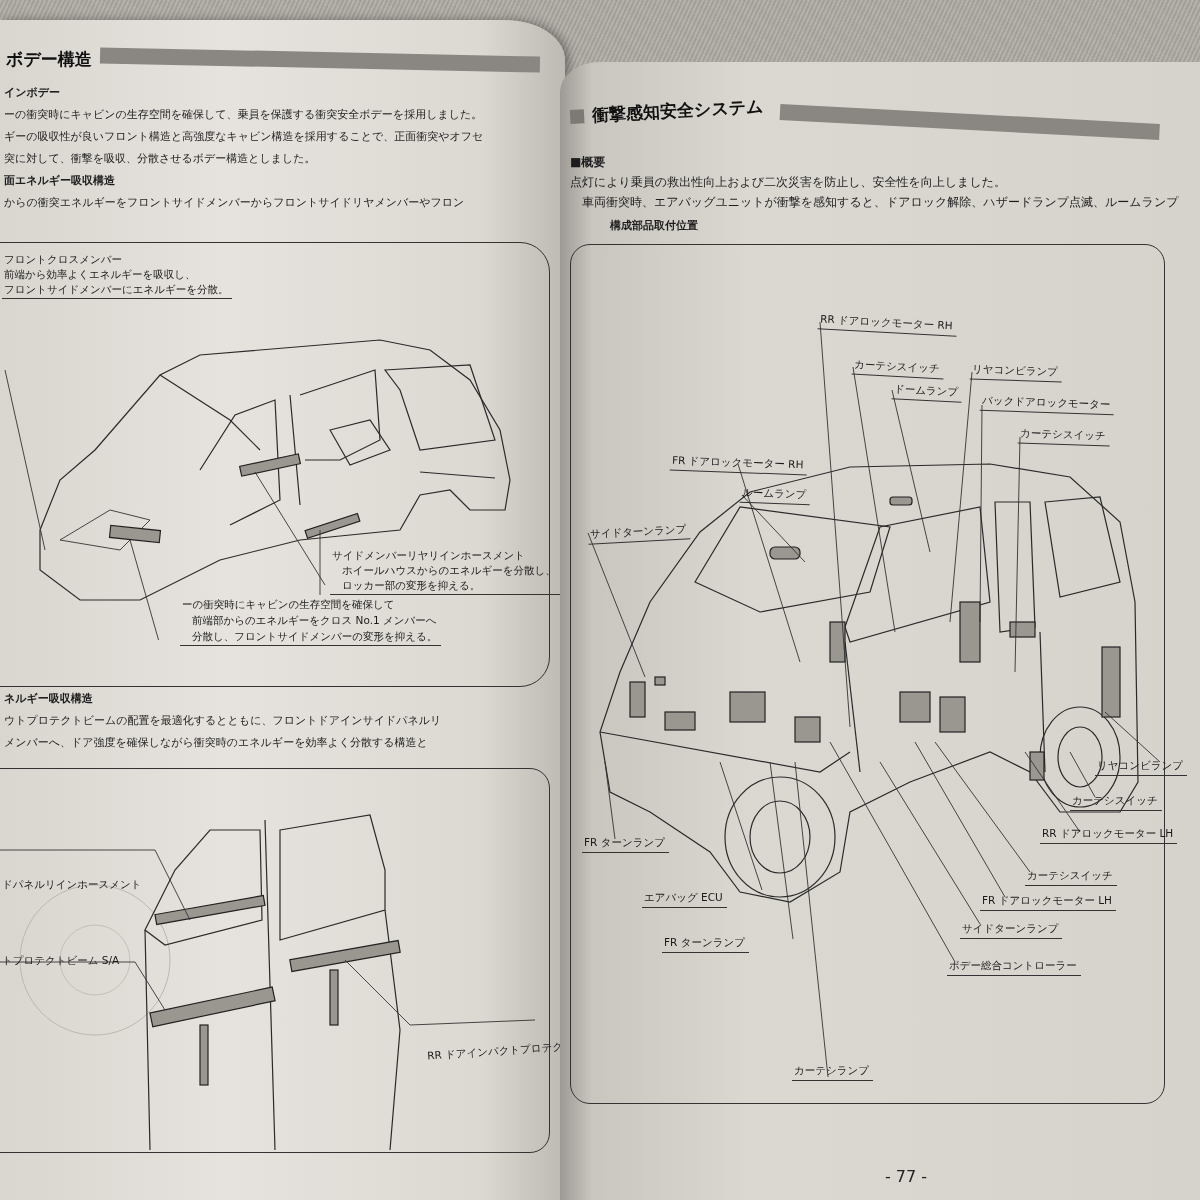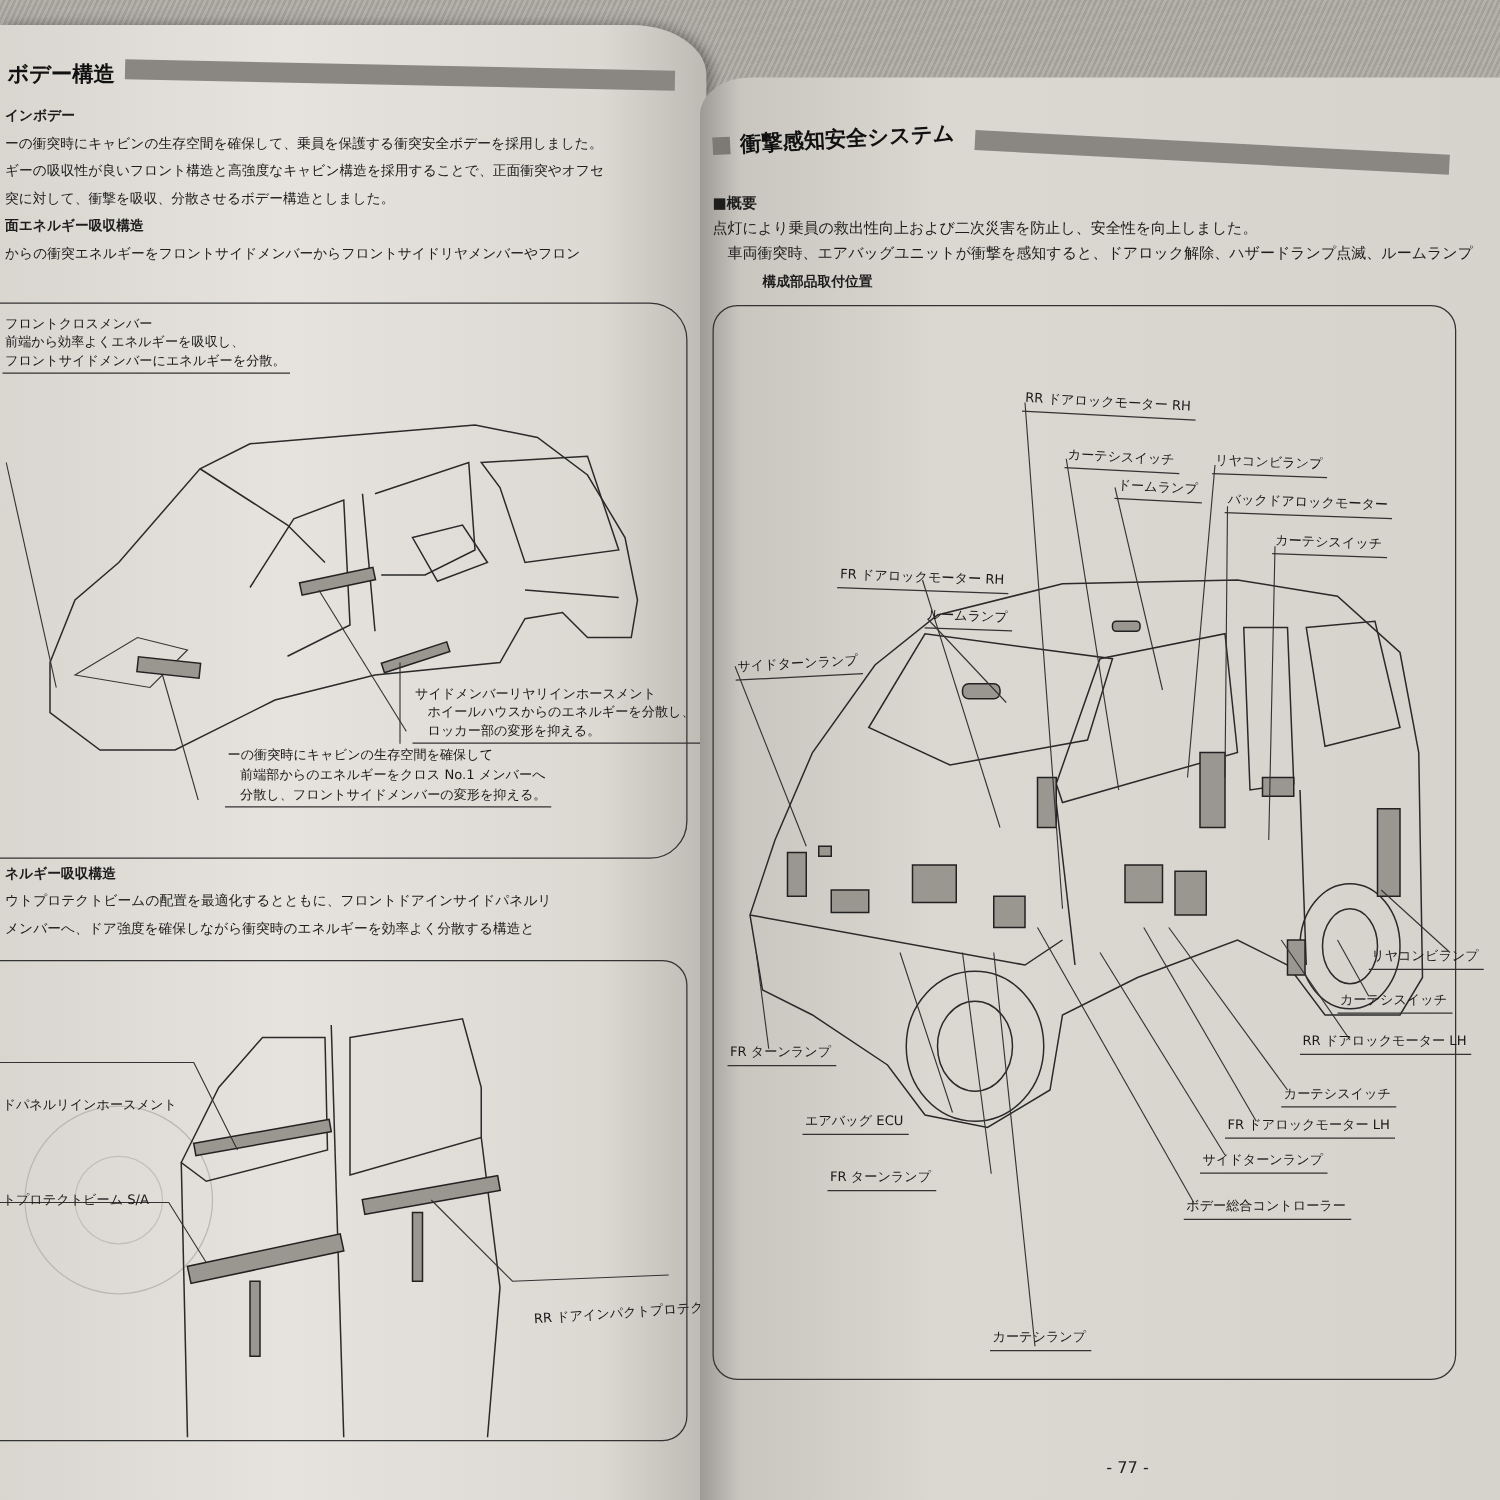--- a/index.html
+++ b/index.html
@@ -43,21 +43,21 @@
   }
   .para { position: absolute; font-size: 11px; line-height: 22px; color: #1d1d1d; white-space: nowrap; }
   .subhead { font-weight: bold; }
   .callout {
     position: absolute; font-size: 10.5px; line-height: 17px; color: #1a1a1a; white-space: nowrap;
     border-bottom: 1px solid #333; padding: 0 4px 1px 2px;
   }
   .frame {
     position: absolute; border: 1.5px solid #333; border-radius: 4px;
   }
-  .page-num { position: absolute; font-size: 13px; color: #222; }
+  .page-num { position: absolute; font-size: 16px; color: #222; }
   .diagram { position: absolute; }
   svg .ln { stroke: #2a2a2a; stroke-width: 1.2; fill: none; }
   svg .ld { stroke: #333; stroke-width: 0.9; fill: none; }
   svg .pt { stroke: #222; stroke-width: 1.2; fill: #9a9791; }
 </style>
 </head>
 <body>
 
 <div class="backdrop"></div>
 

